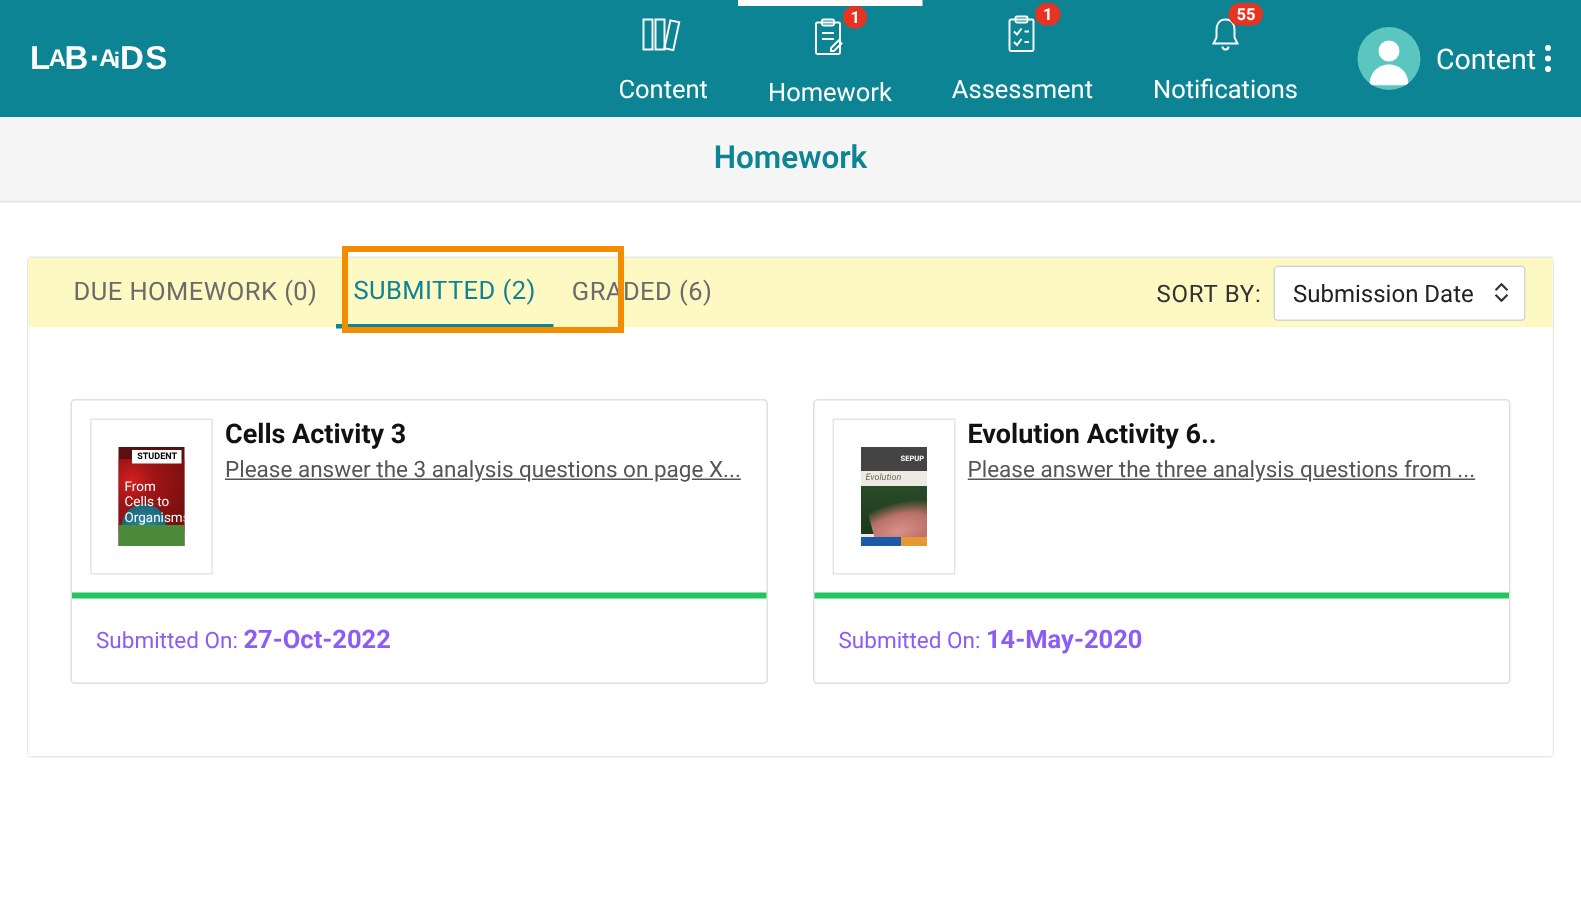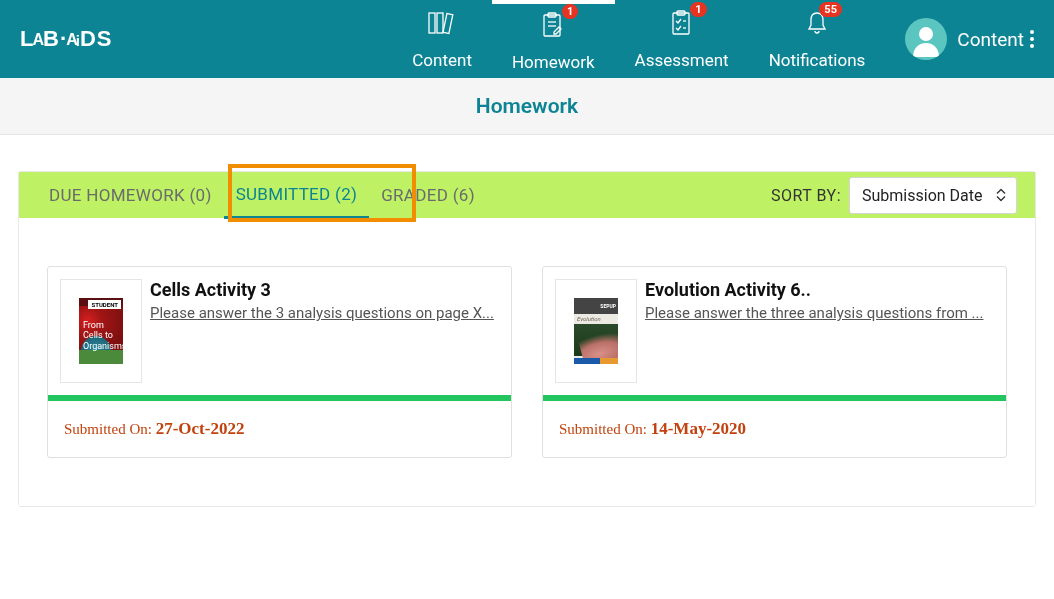--- a/index.html
+++ b/index.html
@@ -135,21 +135,21 @@
     .content-area {
       padding: 36px 18px 18px 18px;
     }
     .panel {
       border: 1px solid #e8e8e8;
       border-radius: 3px;
     }
     .tabs-row {
       display: flex;
       align-items: center;
-      background: #bef264;
+      background: #fef9c3;
       padding: 0 18px;
       height: 46px;
       position: relative;
     }
     .tab {
       font-size: 17px;
       color: #6b6b6b;
       padding: 0 12px;
       height: 46px;
       display: flex;
@@ -249,25 +249,24 @@
     }
     .card-desc {
       font-size: 15px;
       color: #555;
       white-space: nowrap;
       overflow: hidden;
       text-overflow: ellipsis;
       text-decoration: underline;
     }
     .card-footer {
-      border-top: 6px solid #22c55e;
+      border-top: 4px solid #22c55e;
       padding: 18px 16px;
       font-size: 15px;
-      color: #c2410c;
-      font-family: Liberation Serif, serif;
+      color: #8b5cf6;
     }
     .card-footer .date-value {
       font-weight: bold;
       font-size: 17px;
     }
     
     .thumb1 {
       background: #5a1010;
     }
     .thumb1 .student-tag {

